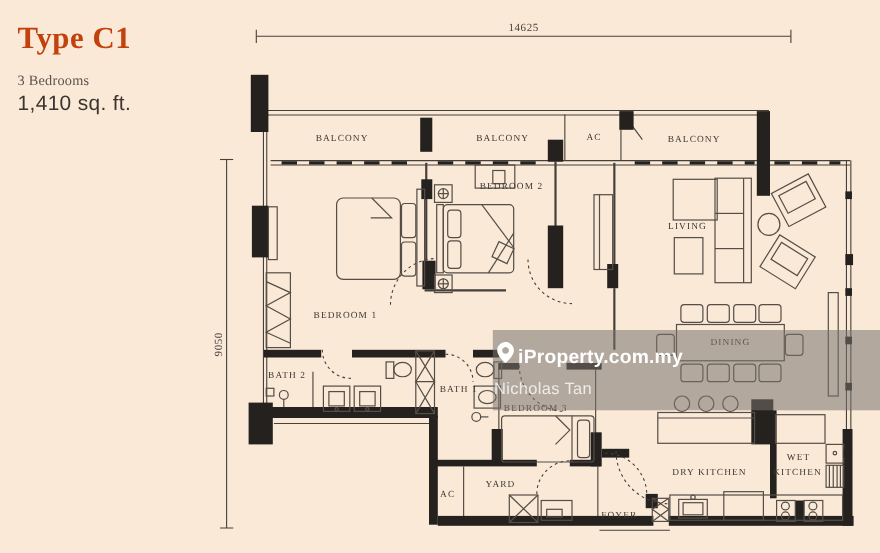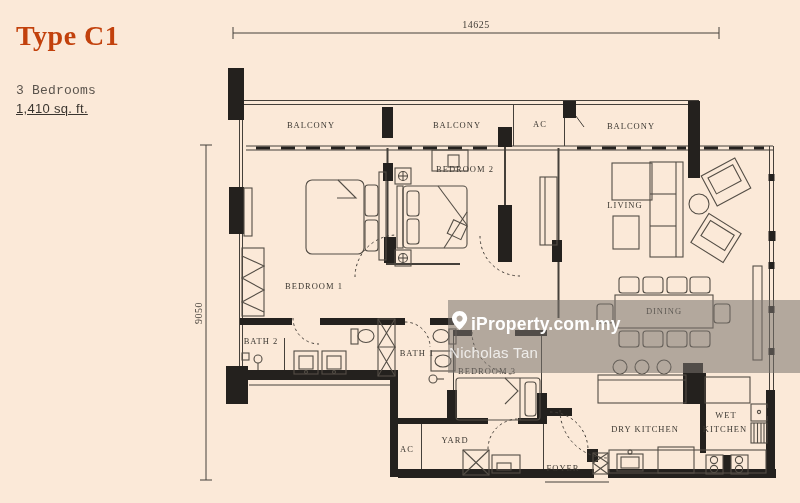--- a/index.html
+++ b/index.html
@@ -10,26 +10,26 @@
     overflow:hidden;
     font-family:"Liberation Serif", serif;
   }
   .canvas svg{position:absolute;left:0;top:0;}
   .title-block{position:absolute;left:16px;top:20px;}
   .plan-title{
     font-family:"Liberation Serif", serif;
     font-size:28px;font-weight:600;color:#c2410c;letter-spacing:0.5px;
   }
   .plan-bedrooms{
-    font-family:Liberation Mono, monospace;
-    font-size:13px;color:#5b544d;margin-top:31px;letter-spacing:0.2px;
+    font-family:Liberation Serif, serif;
+    font-size:13px;color:#5b544d;margin-top:13px;letter-spacing:0.2px;
   }
   .plan-area{
     font-family:"Liberation Sans", sans-serif;
-    font-size:13px;color:#3a352f;margin-top:3px;letter-spacing:0.3px;text-decoration:underline;
+    font-size:19px;color:#3a352f;margin-top:3px;letter-spacing:0.3px;
   }
   
   .wall{fill:#24211e;stroke:none;}
   .thin{stroke:#45403a;stroke-width:1;fill:none;}
   .thin2{stroke:#45403a;stroke-width:2;fill:none;}
   .furn{stroke:#544e46;stroke-width:1.1;fill:none;}
   .arc{stroke:#45403a;stroke-width:1;fill:none;stroke-dasharray:2.5 3;}
   .slide{stroke:#24211e;stroke-width:3;fill:none;stroke-dasharray:14 11;}
   .roomlabel{
     font-family:"Liberation Serif", serif;

